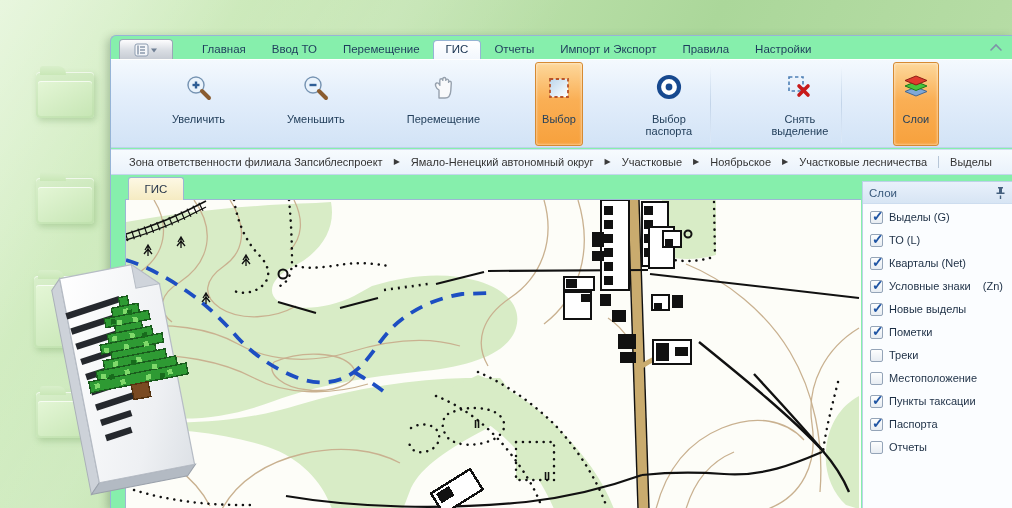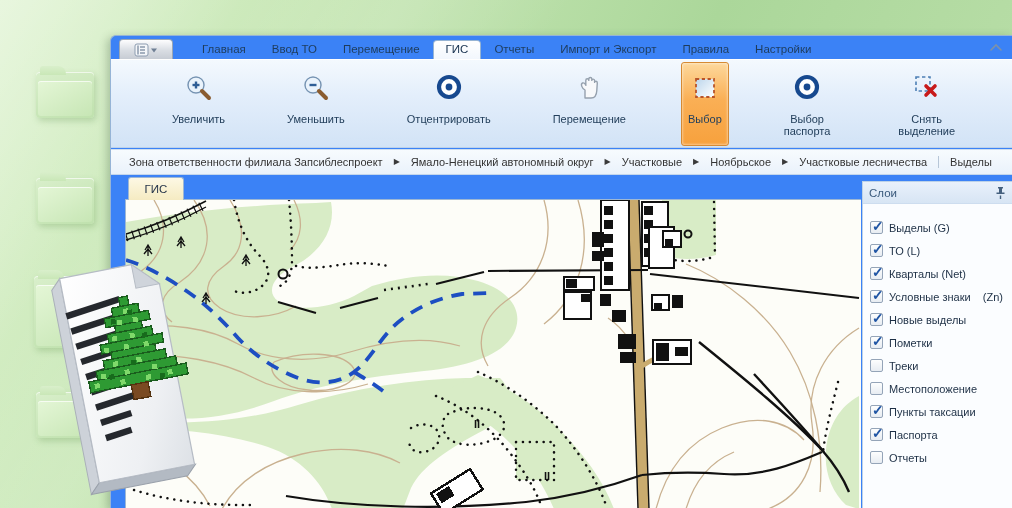--- a/index.html
+++ b/index.html
@@ -15,21 +15,21 @@
     background:linear-gradient(160deg,#d9efcb,#bfe1ad);
     box-shadow:inset 0 1px 0 rgba(255,255,255,.65),2px 3px 6px rgba(86,140,70,.28);}
   .folder::before{content:"";position:absolute;top:-6px;left:4px;width:26px;height:9px;
     background:linear-gradient(#d9efcb,#c9e7b7);border-radius:3px 8px 0 0;}
   .folder::after{content:"";position:absolute;left:2px;right:2px;top:9px;bottom:2px;
     background:linear-gradient(150deg,#e4f6d6,#c7e6b5);border-radius:3px;
     box-shadow:inset 0 1px 0 rgba(255,255,255,.7);}
 
   
   .window{position:absolute;left:110px;top:35px;width:902px;height:473px;
-    background:#3b82f6;border:1px solid #96b4d6;border-right:none;border-bottom:none;
+    background:#86efac;border:1px solid #96b4d6;border-right:none;border-bottom:none;
     border-top-left-radius:6px;box-shadow:-3px 2px 9px rgba(60,90,60,.30);}
 
   
   .tabrow{position:absolute;top:0;left:0;right:0;height:23px;display:flex;align-items:flex-end;
     padding-left:8px;}
   .appbtn{width:52px;height:19px;margin-right:16px;margin-bottom:0;
     background:linear-gradient(#fdfdfe,#d9dde3 55%,#c7ccd4);
     border:1px solid #9aa7b6;border-bottom:none;border-radius:4px 4px 0 0;
     display:flex;align-items:center;justify-content:center;}
   .rtab{padding:3px 13px 4px;font-size:11.5px;color:#1e3c5c;white-space:nowrap;cursor:default;}
@@ -70,21 +70,21 @@
     background:#fdfdf8;border-top:1px solid #9db7d4;border-left:1px solid #9db7d4;z-index:2;}
 
   
   .panel{position:absolute;top:145px;left:751px;width:151px;height:328px;
     background:#fbfdff;border:1px solid #bcd2e8;box-sizing:border-box;z-index:4;}
   .phead{height:21px;background:linear-gradient(#e9f1fb,#d7e5f4);
     border-bottom:1px solid #cdddef;display:flex;align-items:center;
     padding:0 6px;font-size:11.5px;color:#3a5a7c;}
   .phead .t{flex:1;}
   .plist{padding:7px 5px 0 7px;}
-  .lrow{display:flex;align-items:flex-end;height:23px;gap:6px;font-size:11px;color:#1d2f45;}
+  .lrow{display:flex;align-items:flex-start;height:23px;gap:6px;font-size:11px;color:#1d2f45;}
   .cb{width:13px;height:13px;box-sizing:border-box;border:1px solid #94a4b8;border-radius:2px;
     background:linear-gradient(#fdfefe,#e7ecf2);position:relative;flex:0 0 auto;}
   .cb.checked::after{content:"✓";position:absolute;left:1px;top:-4px;
     font-size:14px;font-weight:bold;color:#2055a4;}
   .rlbl{margin-left:auto;padding-right:4px;}
 
   
   .docicon{position:absolute;left:50px;top:254px;width:158px;height:254px;z-index:6;}
 </style>
 </head>
@@ -141,29 +141,20 @@
         <svg width="30" height="30" viewBox="0 0 30 30">
           <circle cx="12" cy="12" r="8" fill="#eaf3fc" stroke="#9fb6cd" stroke-width="1.5"></circle>
           <circle cx="12" cy="12" r="8" fill="none" stroke="#55779c" stroke-width="1" opacity=".6"></circle>
           <line x1="18" y1="18" x2="25" y2="25" stroke="#8a5c30" stroke-width="4" stroke-linecap="round"></line>
           <line x1="8.5" y1="12" x2="15.5" y2="12" stroke="#2f5e96" stroke-width="2.4"></line>
         </svg>
         </span>
       <span class="lbl">Уменьшить</span>
     </div>
 
-    <div class="rbtn">
-      <span class="ic">
-        <svg width="30" height="30" viewBox="0 0 30 30">
-          <circle cx="15" cy="14" r="10" fill="#ffffff" stroke="#17498f" stroke-width="4.2"></circle>
-          <circle cx="15" cy="14" r="3.4" fill="#17498f"></circle>
-        </svg>
-        </span>
-      <span class="lbl">Отцентрировать</span>
-    </div>
 
     <div class="rbtn">
       <span class="ic">
         <svg width="30" height="30" viewBox="0 0 30 30">
           <path d="M11,25 L11,17 C7.5,15 6.5,11 8.5,10 C9.8,9.4 11.2,10.6 11.8,12.4 L11.8,7.4
                    C11.8,5.2 14.8,5.2 14.8,7.4 L14.8,6.2 C14.8,4 17.8,4 17.8,6.2 L17.8,7.4
                    C17.8,5.6 20.6,5.6 20.6,7.8 L20.6,9.4 C20.6,7.8 23.4,7.9 23.3,10
                    L22.8,17.5 C22.6,22 20.5,25 17,25 Z" fill="#f8f9fb" stroke="#96a1ae" stroke-width="1.4" stroke-linejoin="round"></path>
         </svg>
         </span>

